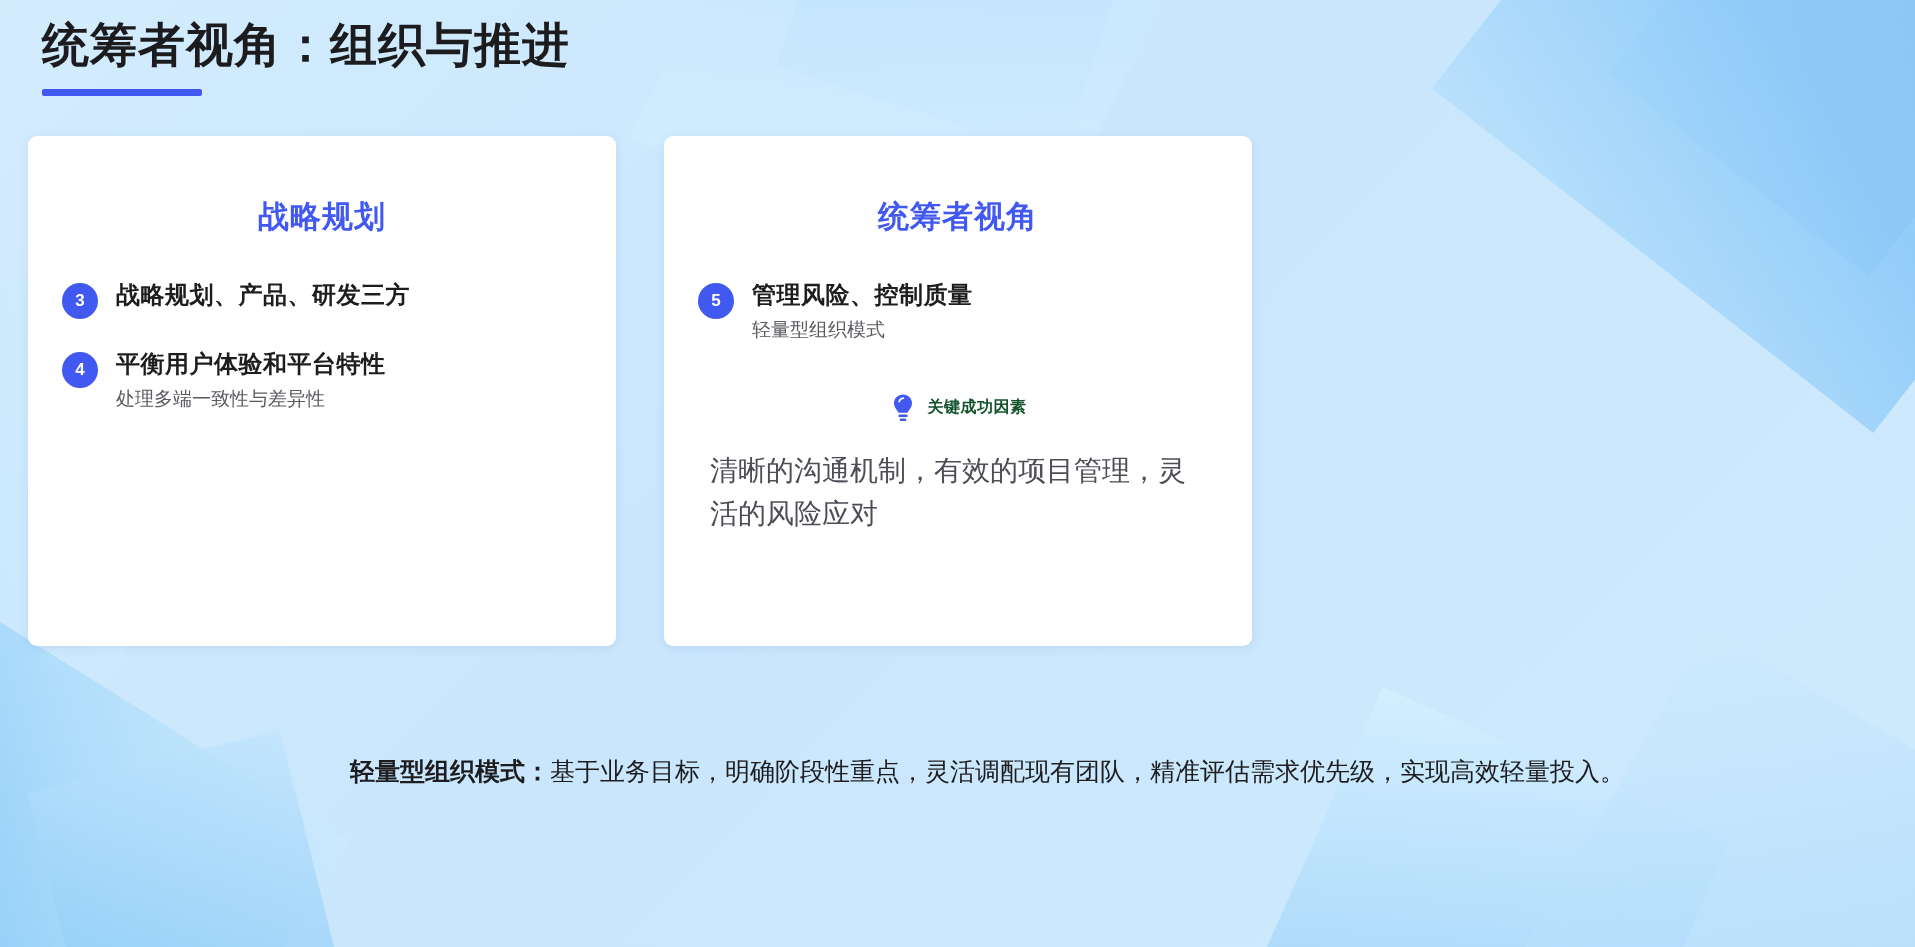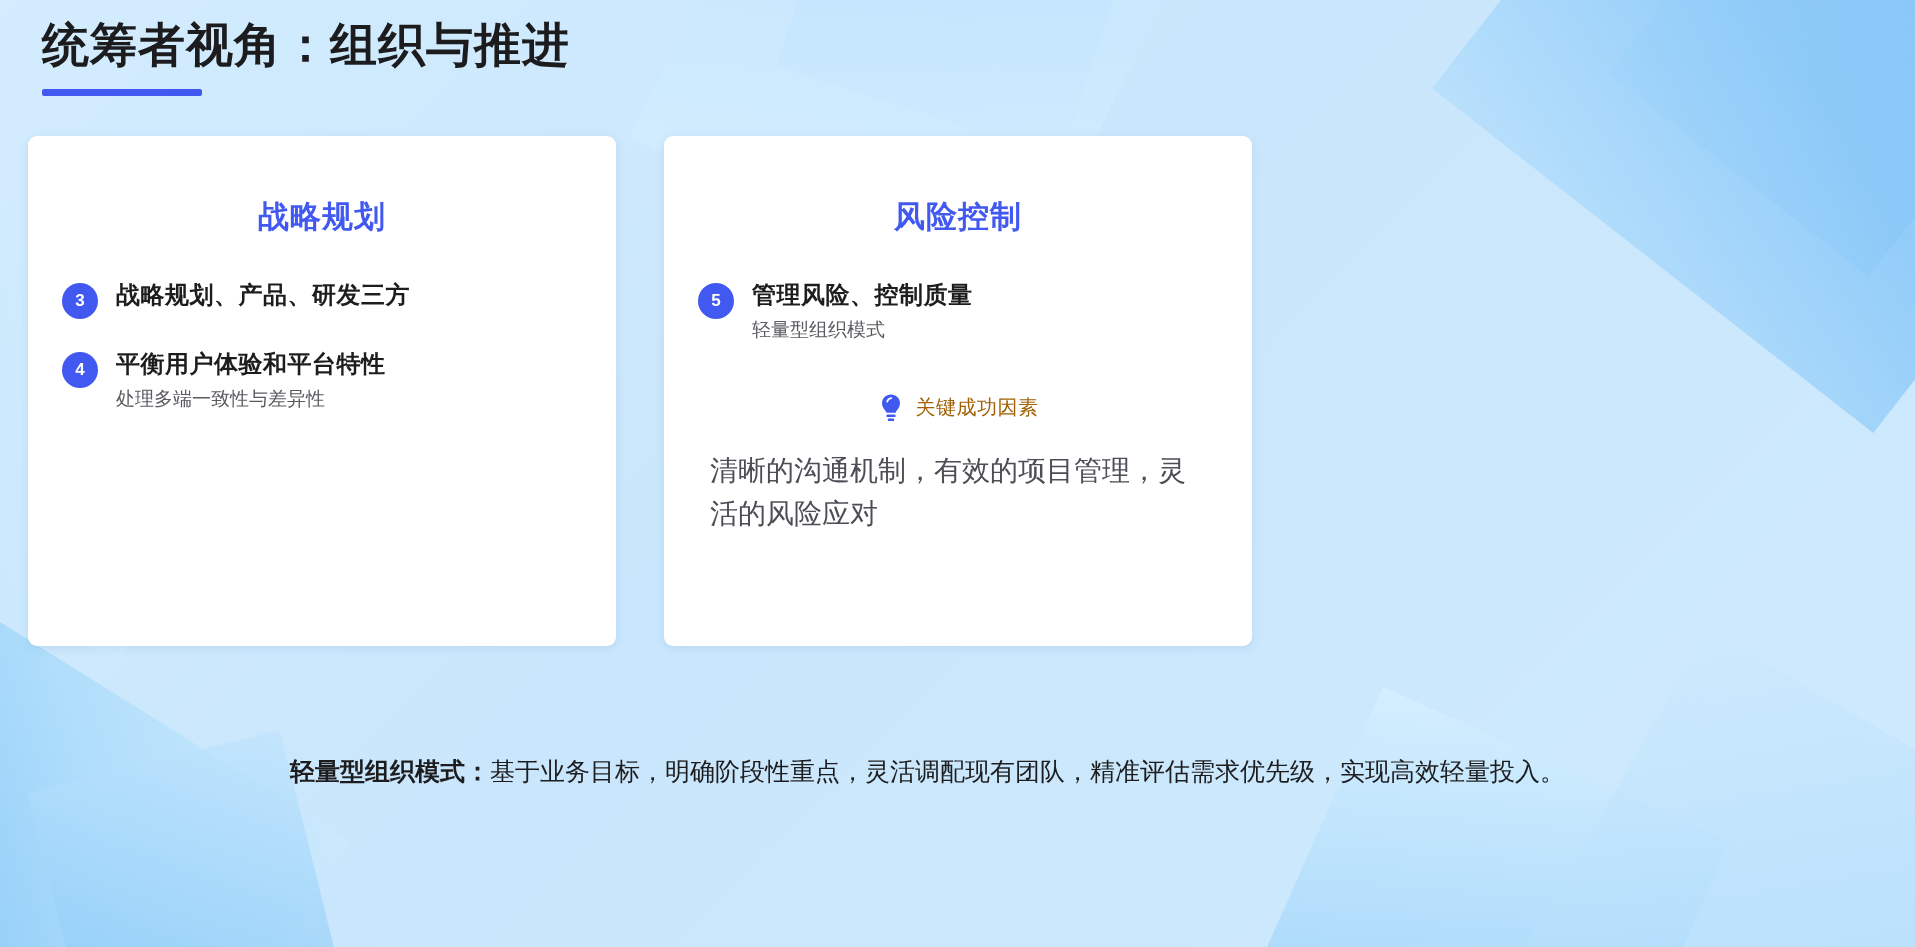--- a/index.html
+++ b/index.html
@@ -189,40 +189,40 @@
     align-items: center;
     justify-content: center;
     gap: 12px;
   }
   .bulb-icon {
     width: 26px;
     height: 30px;
     display: block;
   }
   .key-title {
-    font-size: 20px;
-    font-weight: 400;
-    color: #a16207;
+    font-size: 16px;
+    font-weight: 700;
+    color: #14532d;
     letter-spacing: .5px;
   }
   .key-text {
     margin-top: 26px;
     font-size: 28px;
     color: #4d4d55;
     line-height: 1.55;
     padding: 0 12px;
   }
 
   
   .footer-note {
     position: absolute;
     left: 0;
     right: 0;
     top: 748px;
-    text-align: left;
+    text-align: right;
     z-index: 5;
     font-size: 25px;
     color: #1d1d1f;
     line-height: 1.85;
     padding: 0 290px;
     box-sizing: border-box;
   }
   .footer-note b {
     font-weight: 700;
   }
@@ -263,21 +263,21 @@
           <div class="bullet">4</div>
           <div class="item-body">
             <div class="item-title">平衡用户体验和平台特性</div>
             <div class="item-sub">处理多端一致性与差异性</div>
           </div>
         </div>
       </div>
     </div>
 
     <div class="card">
-      <div class="card-title">风险控制</div>
+      <div class="card-title">统筹者视角</div>
       <div class="item-list">
         <div class="item">
           <div class="bullet">5</div>
           <div class="item-body">
             <div class="item-title">管理风险、控制质量</div>
             <div class="item-sub">轻量型组织模式</div>
           </div>
         </div>
       </div>
 

